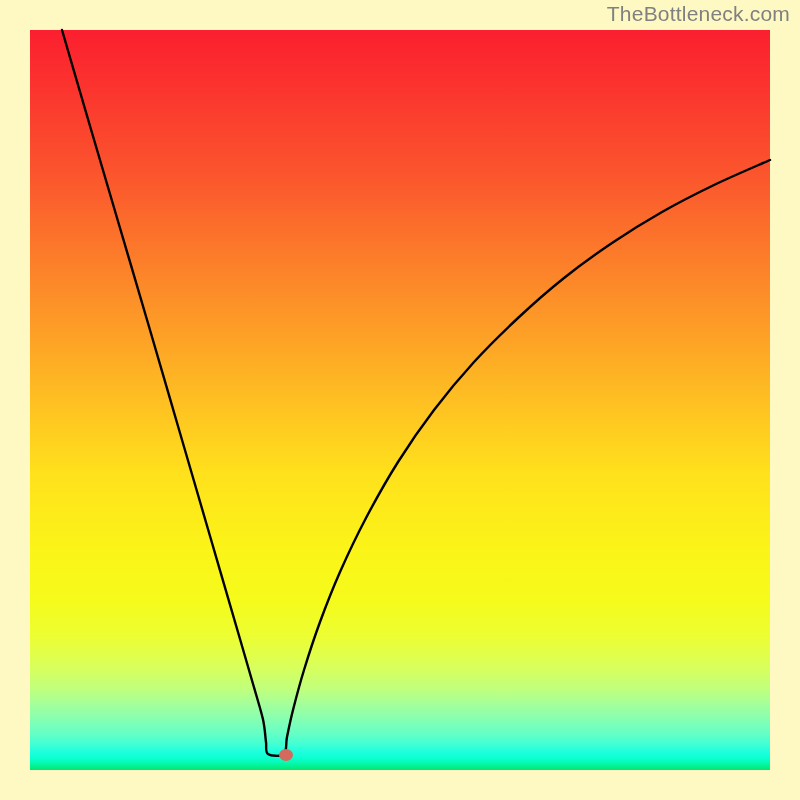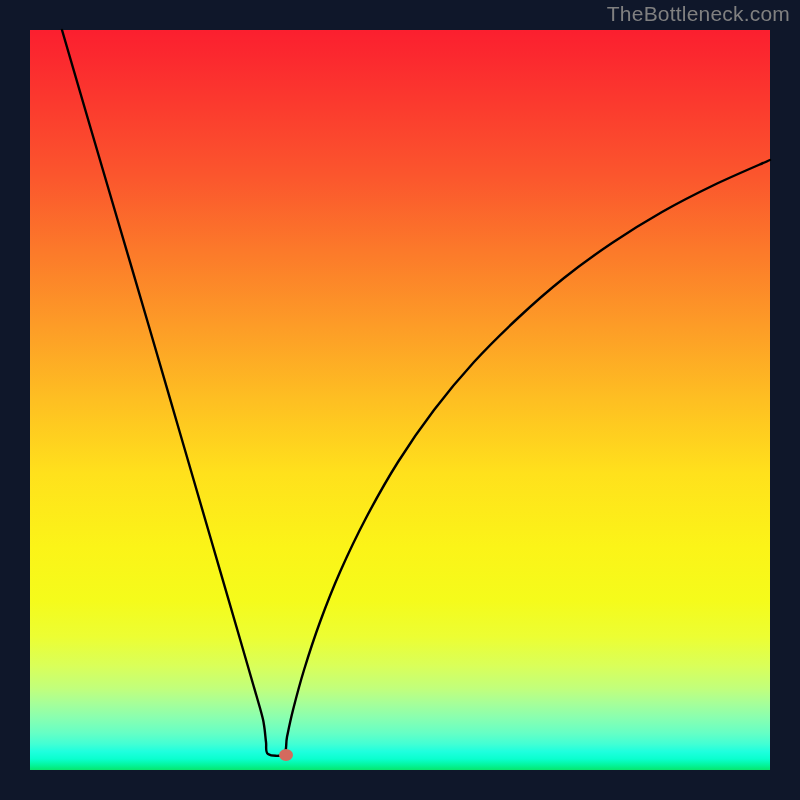--- a/index.html
+++ b/index.html
@@ -8,21 +8,21 @@
     width: 800px;
     height: 800px;
     background: #000;
     font-family: Arial, Helvetica, sans-serif;
     overflow: hidden;
   }
   .frame {
     position: relative;
     width: 800px;
     height: 800px;
-    background: #0f172a;
+    background: #fef9c3;
   }
   .plot-area {
     position: absolute;
     left: 30px;
     top: 30px;
     width: 740px;
     height: 740px;
     
     background: linear-gradient(
       to bottom,

